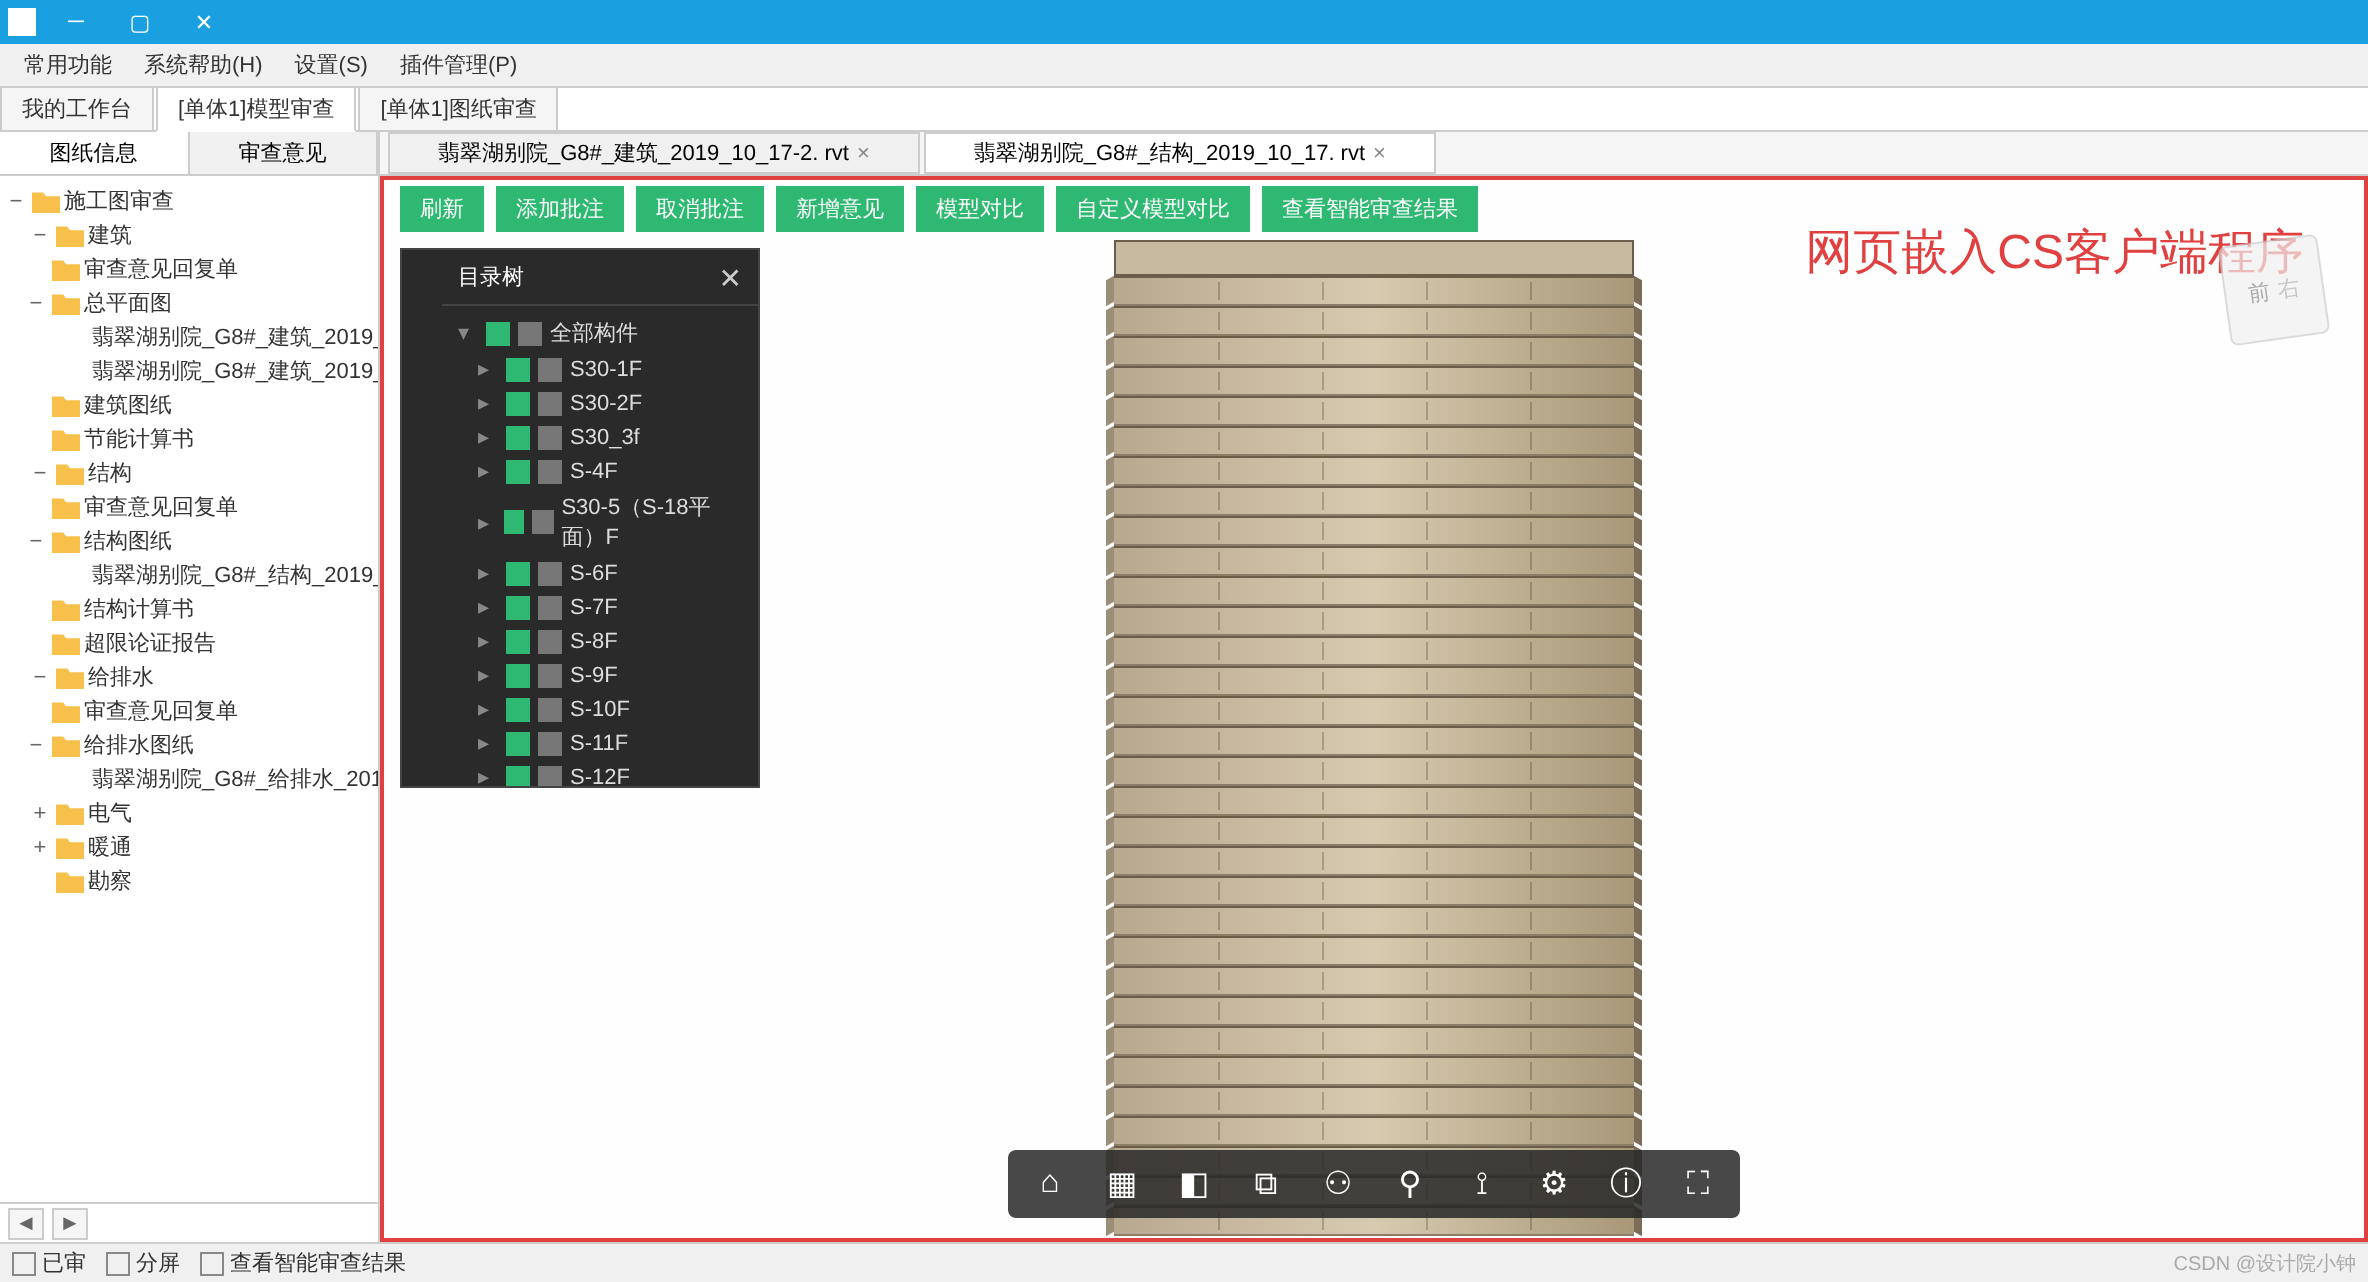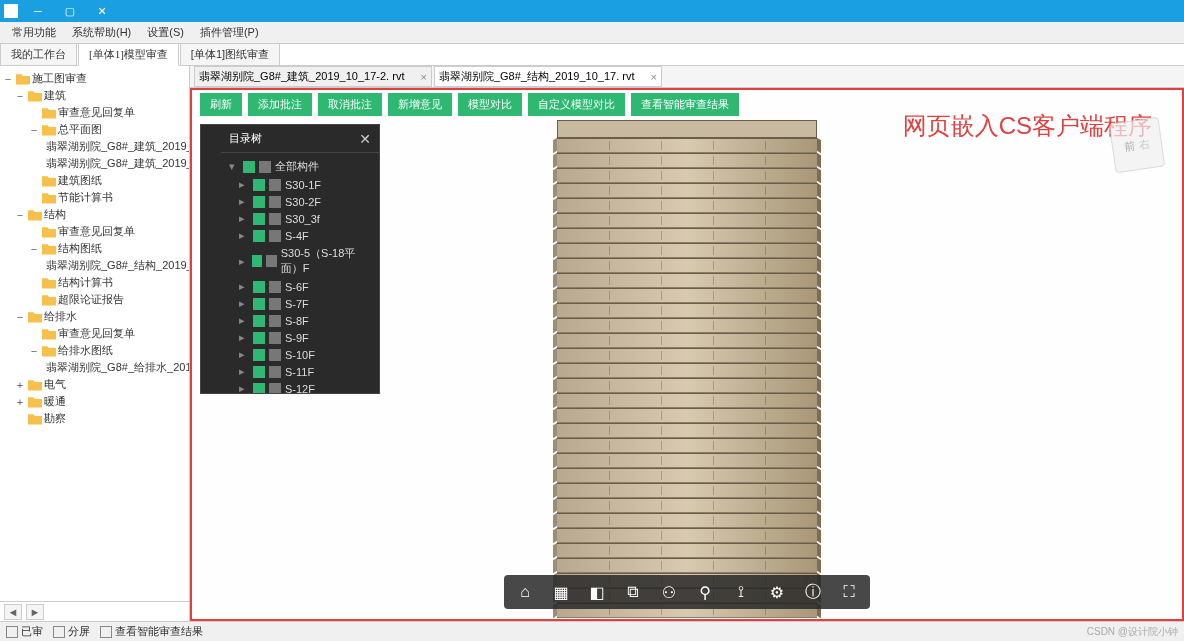--- a/index.html
+++ b/index.html
@@ -9,45 +9,45 @@
 .titlebar-icon { width: 14px; height: 14px; background: #fff; margin-right: 4px; }
 .titlebar-title { flex: 1; font-size: 11px; }
 .titlebar-controls { display: flex; gap: 0; }
 .titlebar-btn { width: 32px; height: 22px; display: flex; align-items: center; justify-content: center; color: #fff; cursor: pointer; }
 
 .menubar { height: 22px; background: #f0f0f0; display: flex; align-items: center; padding: 0 4px; border-bottom: 1px solid #ccc; }
 .menu-item { padding: 2px 8px; cursor: pointer; color: #333; }
 
 .tabs-row { height: 22px; background: #fff; display: flex; align-items: flex-end; border-bottom: 1px solid #ccc; }
 .tab { padding: 3px 10px; border: 1px solid #ccc; border-bottom: none; background: #f5f5f5; margin-right: 1px; cursor: pointer; color: #333; }
-.tab.active { background: #fff; border-bottom: 1px solid #fff; position: relative; top: 1px; font-family: Liberation Serif, serif; }
+.tab.active { background: #fff; border-bottom: 1px solid #fff; position: relative; top: 1px; }
 
 .main { display: flex; height: 555px; }
 
 .sidebar { width: 190px; background: #fff; border-right: 1px solid #ccc; display: flex; flex-direction: column; }
 .sidebar-tabs { height: 22px; display: flex; border-bottom: 1px solid #ccc; }
 .side-tab { flex: 1; text-align: center; padding: 3px 0; border-right: 1px solid #ccc; cursor: pointer; background: #f0f0f0; }
 .side-tab.active { background: #fff; }
 .tree { flex: 1; overflow: auto; padding: 4px 0; }
 .tree-item { display: flex; align-items: center; padding: 1px 2px; white-space: nowrap; cursor: pointer; }
 .tree-toggle { width: 12px; text-align: center; color: #666; cursor: pointer; }
 .tree-icon { width: 14px; height: 12px; margin: 0 2px; display: inline-block; }
 .tree-icon.folder { background: #f7c04a; clip-path: polygon(0 15%, 40% 15%, 50% 30%, 100% 30%, 100% 100%, 0 100%); }
 .tree-icon.warn { background: #f5a623; clip-path: polygon(50% 0, 100% 100%, 0 100%); }
 .tree-icon.ok { background: #4caf50; border-radius: 50%; }
 .tree-label { color: #333; }
 .indent1 { padding-left: 14px; }
-.indent2 { padding-left: 28px; }
+.indent2 { padding-left: 12px; }
 .indent3 { padding-left: 42px; }
 .sidebar-nav { height: 20px; display: flex; align-items: center; border-top: 1px solid #ccc; gap: 4px; padding: 0 4px; }
 .nav-btn { width: 18px; height: 16px; border: 1px solid #ccc; background: #f5f5f5; cursor: pointer; display: flex; align-items: center; justify-content: center; color: #666; }
 
 .content { flex: 1; display: flex; flex-direction: column; background: #fff; }
 .file-tabs { height: 22px; display: flex; align-items: flex-end; padding-left: 4px; border-bottom: 1px solid #ccc; background: #f5f5f5; }
-.file-tab { padding: 2px 4px; border: 1px solid #ccc; background: #f0f0f0; margin-right: 2px; cursor: pointer; display: flex; align-items: center; gap: 16px; }
+.file-tab { padding: 2px 24px; border: 1px solid #ccc; background: #f0f0f0; margin-right: 2px; cursor: pointer; display: flex; align-items: center; gap: 4px; }
 .file-tab.active { background: #fff; }
 .file-close { color: #888; cursor: pointer; }
 
 .viewer { flex: 1; border: 2px solid #e04040; position: relative; background: #fefefe; overflow: hidden; }
 .toolbar-row { height: 28px; display: flex; align-items: center; gap: 6px; padding: 0 8px; }
 .tb-btn { background: #2eb872; color: #fff; padding: 4px 10px; border: none; cursor: pointer; font-size: 11px; }
 
 .catalog-panel { position: absolute; top: 34px; left: 8px; width: 180px; background: #2a2a2a; color: #fff; border: 1px solid #444; padding-left: 20px; }
 .catalog-header { height: 28px; display: flex; align-items: center; justify-content: space-between; padding: 0 8px; border-bottom: 1px solid #444; }
 .catalog-close { cursor: pointer; color: #ccc; font-size: 14px; }
@@ -105,20 +105,24 @@
 
 <div class="tabs-row">
   <div class="tab">我的工作台</div>
   <div class="tab active">[单体1]模型审查</div>
   <div class="tab">[单体1]图纸审查</div>
 </div>
 
 <div class="main">
 
   <div class="sidebar">
+    <div class="sidebar-tabs">
+      <div class="side-tab active">图纸信息</div>
+      <div class="side-tab">审查意见</div>
+    </div>
     <div class="tree" id="tree">
         <div class="tree-item indent0">
           <span class="tree-toggle">−</span>
           <span class="tree-icon folder"></span>
           <span class="tree-label">施工图审查</span>
         </div>
         <div class="tree-item indent1">
           <span class="tree-toggle">−</span>
           <span class="tree-icon folder"></span>
           <span class="tree-label">建筑</span>

